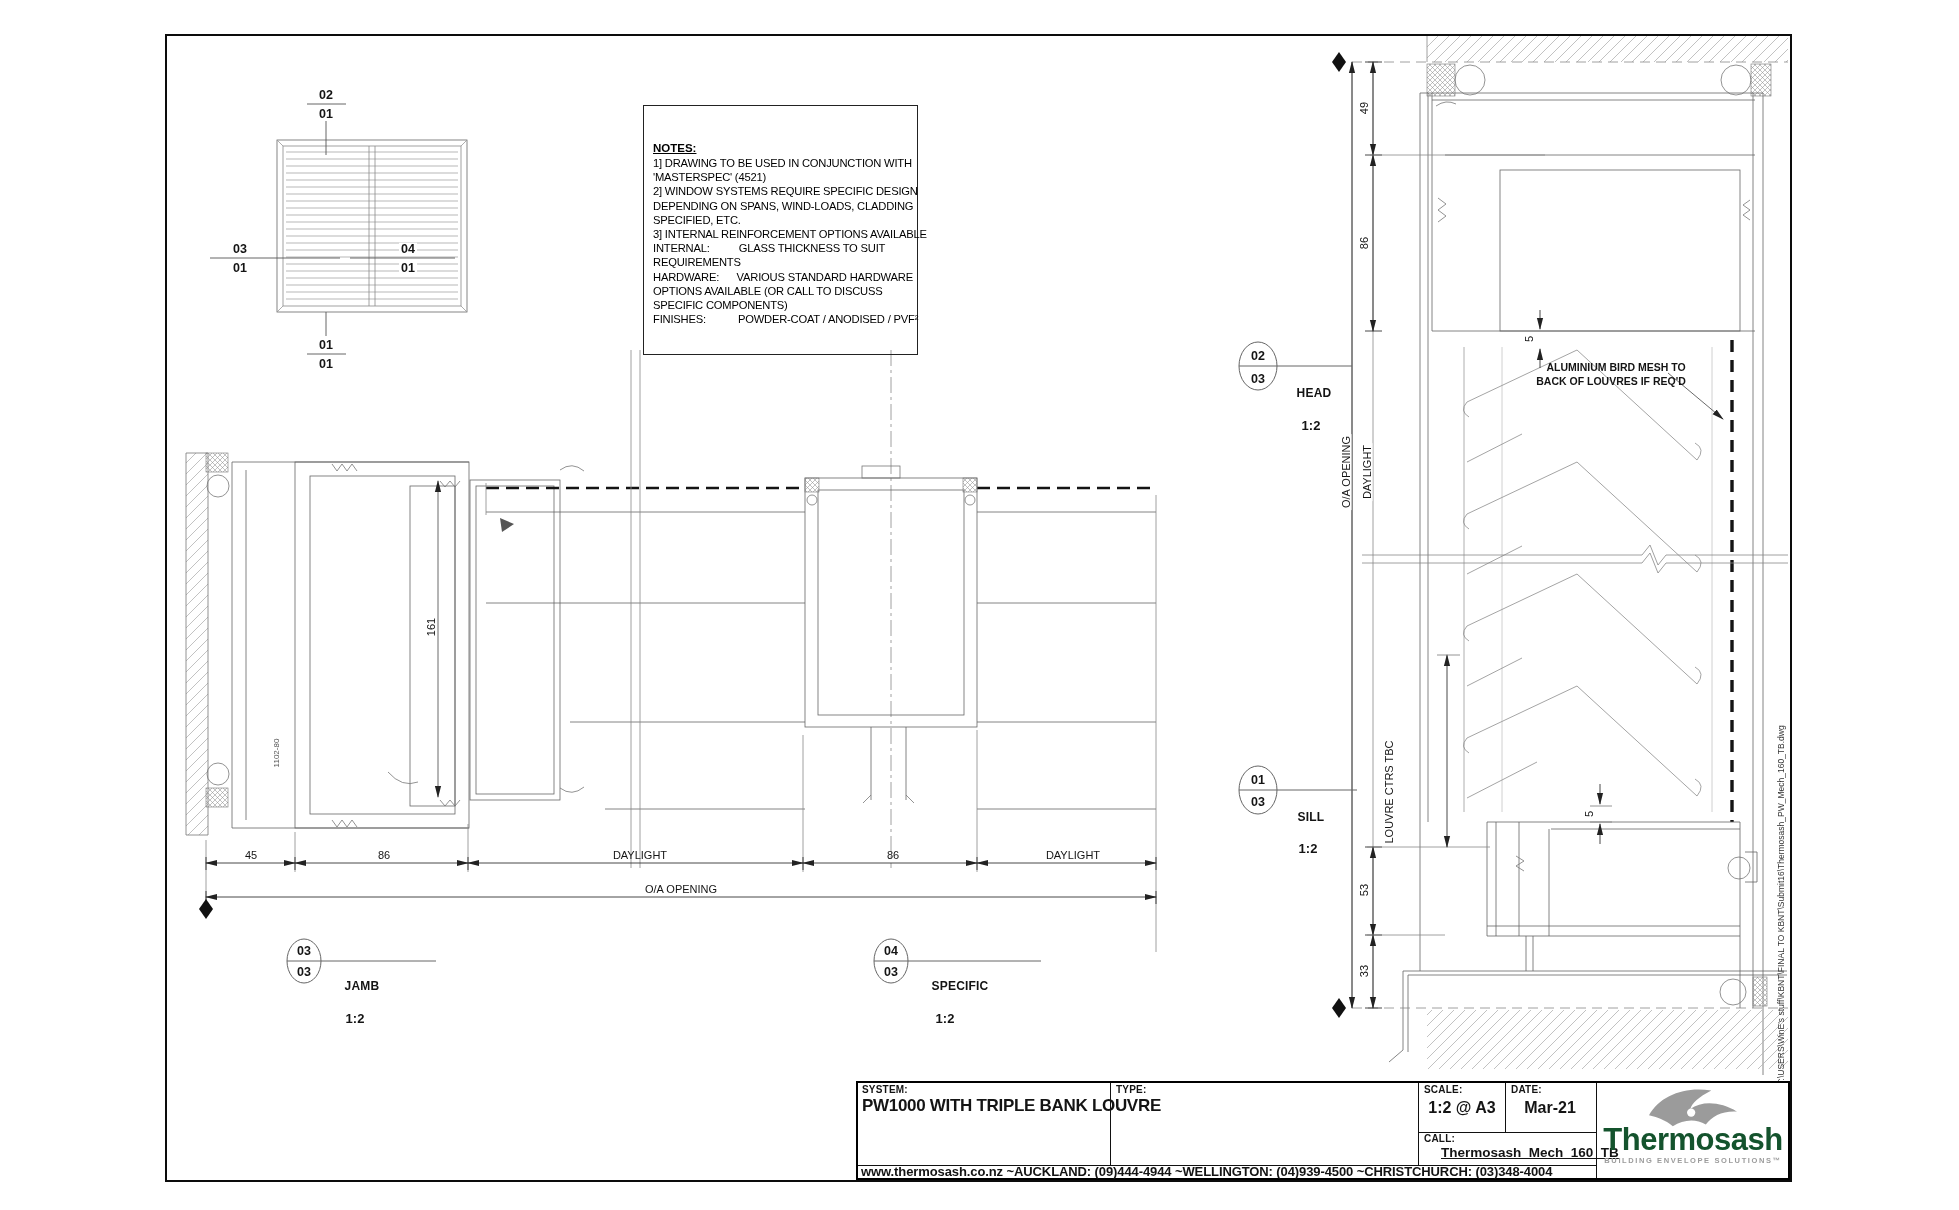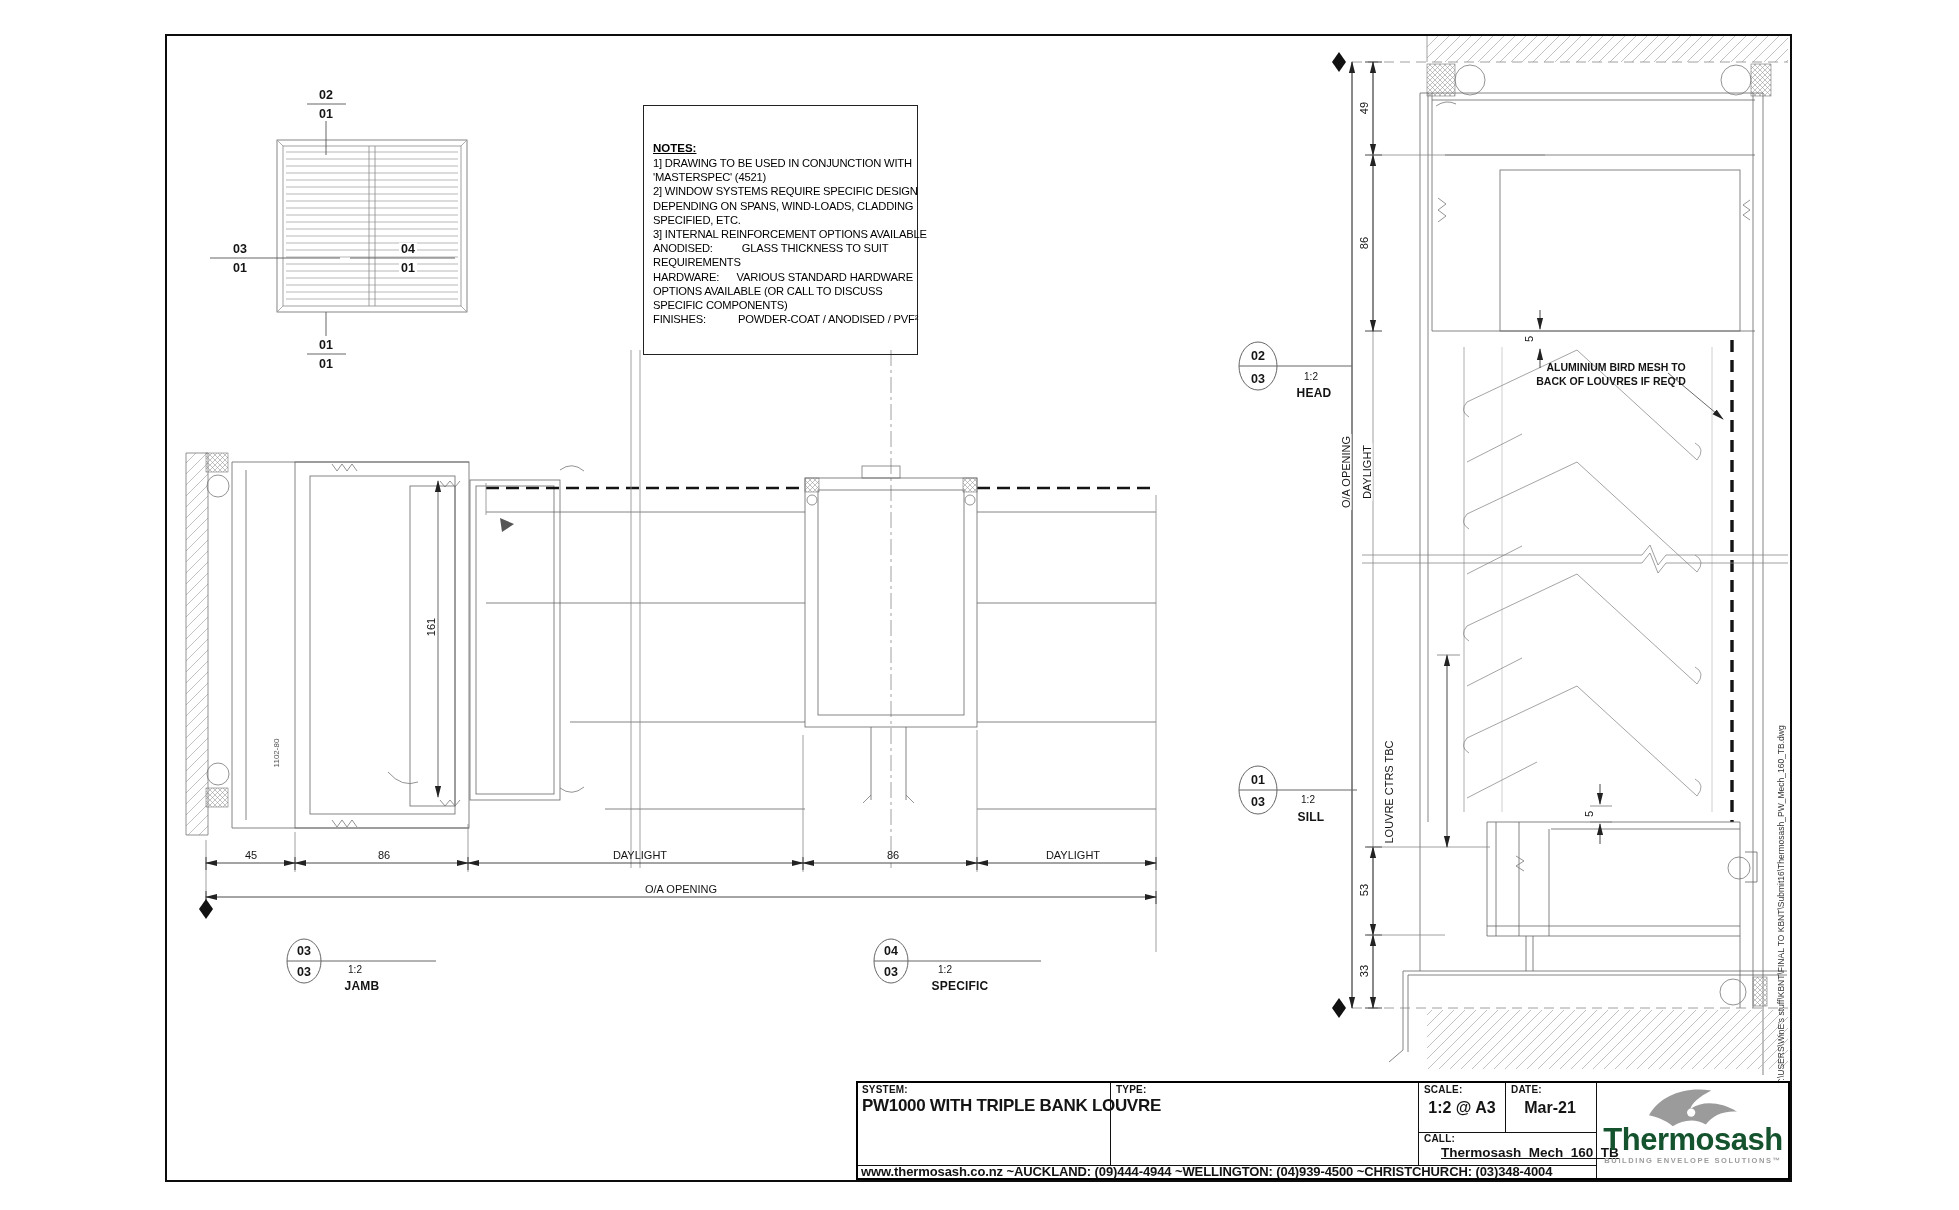--- a/index.html
+++ b/index.html
@@ -8,21 +8,21 @@
   .border{position:absolute;left:165px;top:34px;width:1623px;height:1144px;
           border:2.2px solid #0c0c0c;}
   svg.lw{position:absolute;left:0;top:0;}
   .t{position:absolute;color:#141414;font-size:11px;line-height:1;white-space:pre;
      transform:translate(-50%,-50%);}
   .lt{transform:none;}
   .rot{transform:translate(-50%,-50%) rotate(-90deg);}
   .halo{background:#ffffff;padding:0 2px;}
   .cnum{font-size:12.5px;font-weight:600;}
   .clab{font-size:12px;font-weight:700;letter-spacing:.2px;margin-top:36px;}
-  .cscale{font-size:10px;font-weight:400;}
+  .cscale{font-size:13px;font-weight:700;margin-top:48px;}
   .dim{font-size:11px;}
   .notesbox{position:absolute;left:643px;top:105px;width:273px;height:248px;
             border:1.4px solid #222;}
   .notesbox .inner{padding:8px 9px;margin-top:28px;}
   .ntitle{font-size:11.5px;font-weight:700;text-decoration:underline;margin-bottom:2px;}
   .nline{font-size:11.2px;line-height:14.2px;white-space:pre;letter-spacing:-0.2px;}
   
   .tb{position:absolute;left:856px;top:1081px;width:934px;height:99px;
       border:2.2px solid #000;box-sizing:border-box;background:#fff;}
   .tbline{position:absolute;background:#111;}
@@ -258,21 +258,21 @@
   <div class="notesbox">
     <div class="inner">
       <div class="ntitle">NOTES:</div>
       <div class="nline">1] DRAWING TO BE USED IN CONJUNCTION WITH</div>
       <div class="nline">'MASTERSPEC' (4521)</div>
       <div class="nline">2] WINDOW SYSTEMS REQUIRE SPECIFIC DESIGN</div>
       <div class="nline">DEPENDING ON SPANS, WIND-LOADS, CLADDING</div>
       <div class="nline">SPECIFIED, ETC.</div>
       <div class="nline">3] INTERNAL REINFORCEMENT OPTIONS AVAILABLE</div>
       <div class="nline"></div>
-      <div class="nline">ANODISED:          GLASS THICKNESS TO SUIT</div>
+      <div class="nline">INTERNAL:          GLASS THICKNESS TO SUIT</div>
       <div class="nline">REQUIREMENTS</div>
       <div class="nline">HARDWARE:      VARIOUS STANDARD HARDWARE</div>
       <div class="nline">OPTIONS AVAILABLE (OR CALL TO DISCUSS</div>
       <div class="nline">SPECIFIC COMPONENTS)</div>
       <div class="nline">FINISHES:           POWDER-COAT / ANODISED / PVF²</div>
     </div>
   </div>
 
   <div class="t dim rot halo" style="left:431px;top:627px;">161</div>
   <div class="t rot" style="left:277px;top:753px;font-size:8px;color:#555;">1102-80</div>

